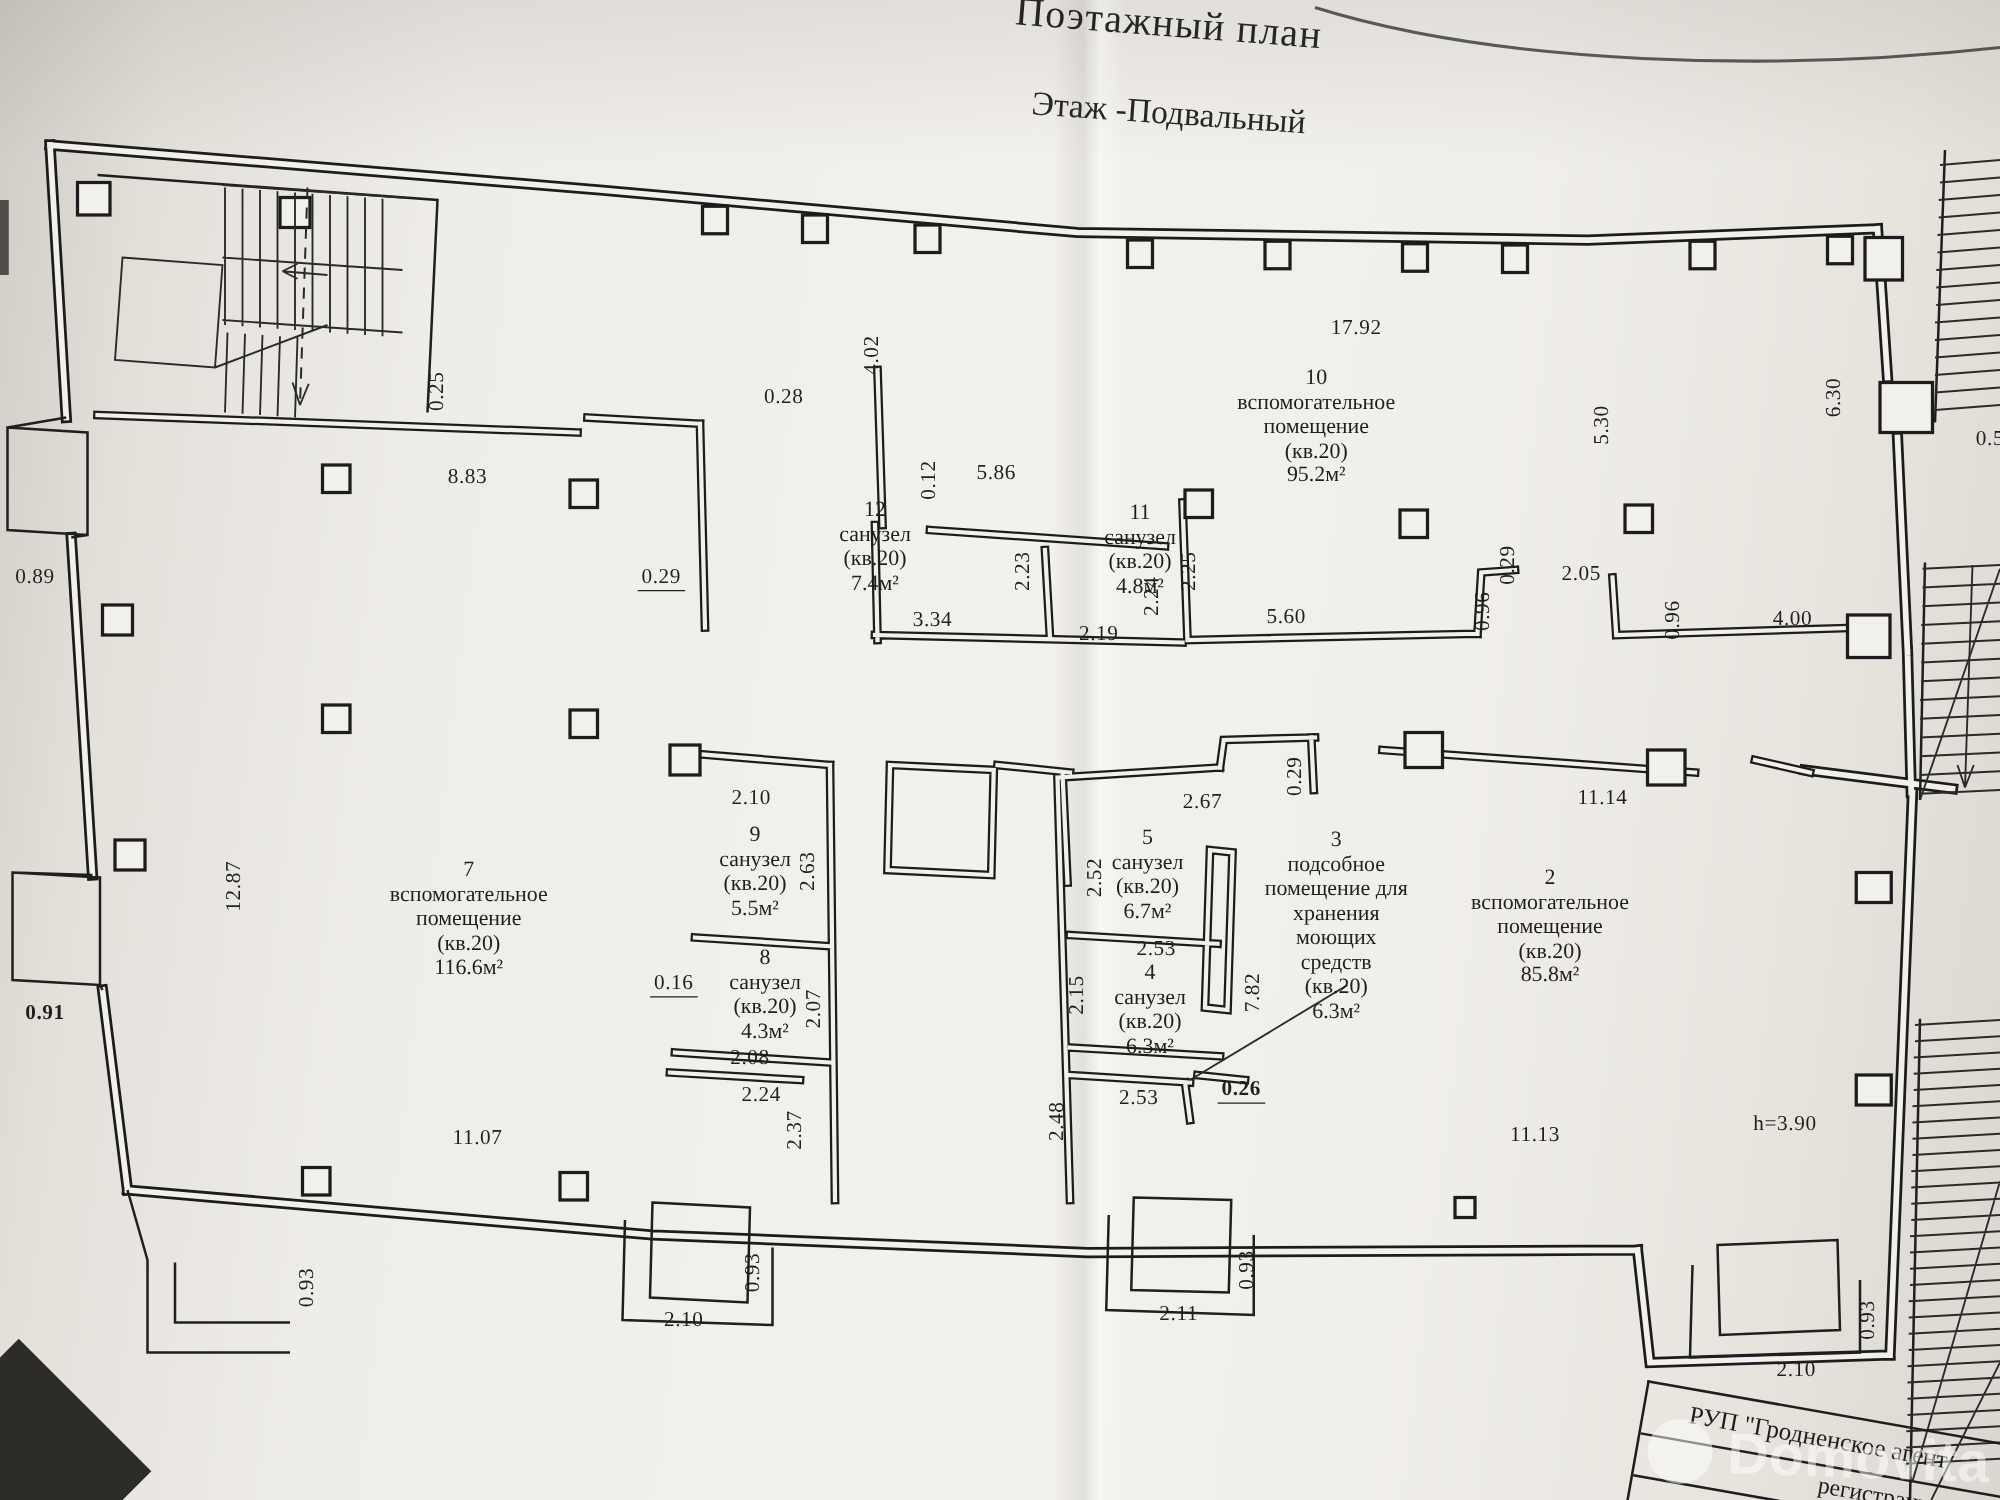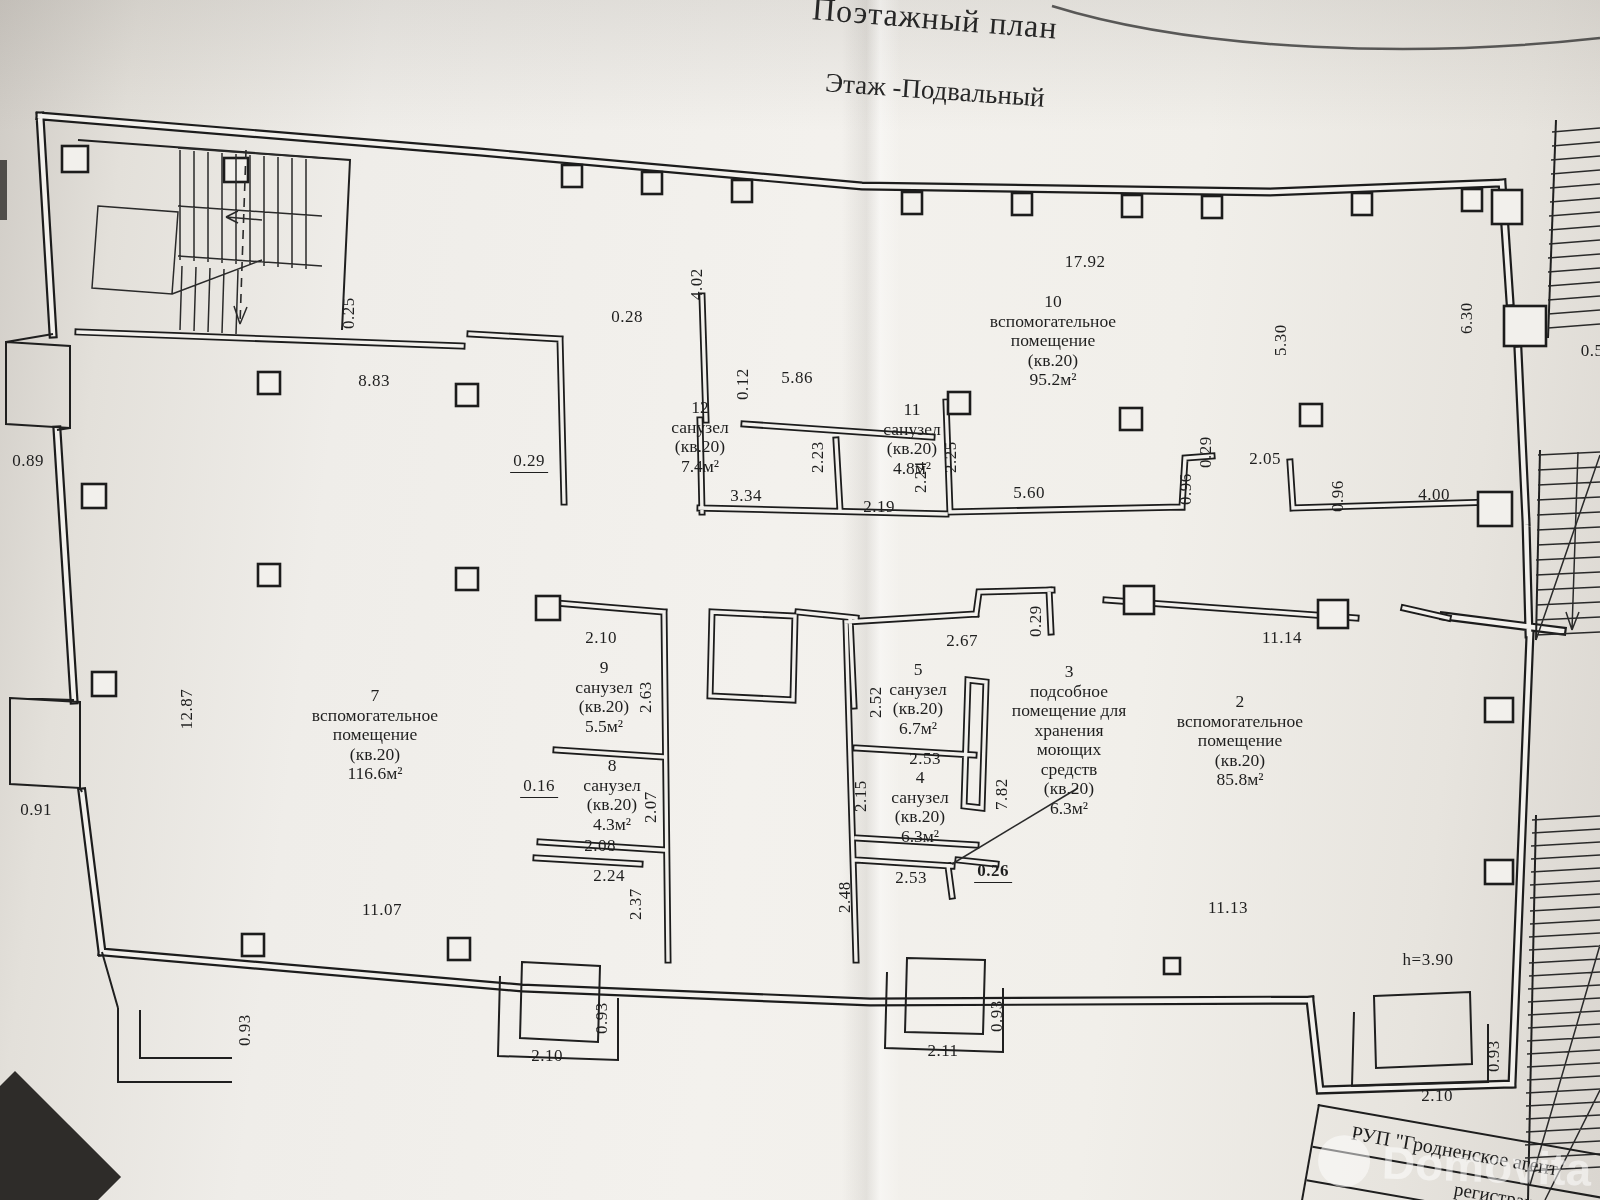--- a/index.html
+++ b/index.html
@@ -270,21 +270,21 @@
       <div class="dim" style="left: 746px; top: 496px;">3.34</div>
       <div class="dim" style="left: 879px; top: 507px;">2.19</div>
       <div class="dim" style="left: 1029px; top: 493px;">5.60</div>
       <div class="dim v" style="left: 1186px; top: 489px;">0.96</div>
       <div class="dim v" style="left: 1206px; top: 452px;">0.29</div>
       <div class="dim" style="left: 1265px; top: 459px;">2.05</div>
       <div class="dim v" style="left: 1338px; top: 496px;">0.96</div>
       <div class="dim" style="left: 1434px; top: 495px;">4.00</div>
       <div class="dim" style="left: 1592px; top: 351px;">0.5</div>
       <div class="dim v" style="left: 187px; top: 709px;">12.87</div>
-      <div class="dim" style="left: 36px; top: 810px;">0.91</div>
+      <div class="dim" style="left: 36px; top: 810px; font-weight: bold;">0.91</div>
       <div class="dim" style="left: 601px; top: 638px;">2.10</div>
       <div class="dim v" style="left: 646px; top: 697px;">2.63</div>
       <div class="dim u" style="left: 539px; top: 787px;">0.16</div>
       <div class="dim v" style="left: 651px; top: 807px;">2.07</div>
       <div class="dim" style="left: 600px; top: 846px;">2.08</div>
       <div class="dim" style="left: 609px; top: 876px;">2.24</div>
       <div class="dim v" style="left: 636px; top: 904px;">2.37</div>
       <div class="dim" style="left: 920px; top: 641px; margin-left: 42px;">2.67</div>
       <div class="dim v" style="left: 1036px; top: 621px;">0.29</div>
       <div class="dim v" style="left: 876px; top: 702px;">2.52</div>
@@ -295,21 +295,21 @@
       <div class="dim v" style="left: 845px; top: 897px;">2.48</div>
       <div class="dim v" style="left: 1002px; top: 794px;">7.82</div>
       <div class="dim" style="left: 1282px; top: 638px; text-align: center;">11.14</div>
       <div class="dim" style="left: 382px; top: 910px;">11.07</div>
       <div class="dim v" style="left: 245px; top: 1030px;">0.93</div>
       <div class="dim" style="left: 547px; top: 1056px;">2.10</div>
       <div class="dim v" style="left: 602px; top: 1018px;">0.93</div>
       <div class="dim" style="left: 943px; top: 1051px;">2.11</div>
       <div class="dim v" style="left: 997px; top: 1016px;">0.93</div>
       <div class="dim" style="left: 1228px; top: 908px;">11.13</div>
-      <div class="dim" style="left: 1428px; top: 960px;">h=3.90</div>
+      <div class="dim" style="left: 1428px; top: 899px;">h=3.90</div>
       <div class="dim" style="left: 1437px; top: 1096px;">2.10</div>
       <div class="dim v" style="left: 1494px; top: 1056px;">0.93</div>
     </div>
 
   <div id="stamp">
     <div class="r1">РУП "Гродненское агент</div>
     <div class="r2">регистрации и зем</div>
     <div class="r3">230003, В</div>
   </div>
 

